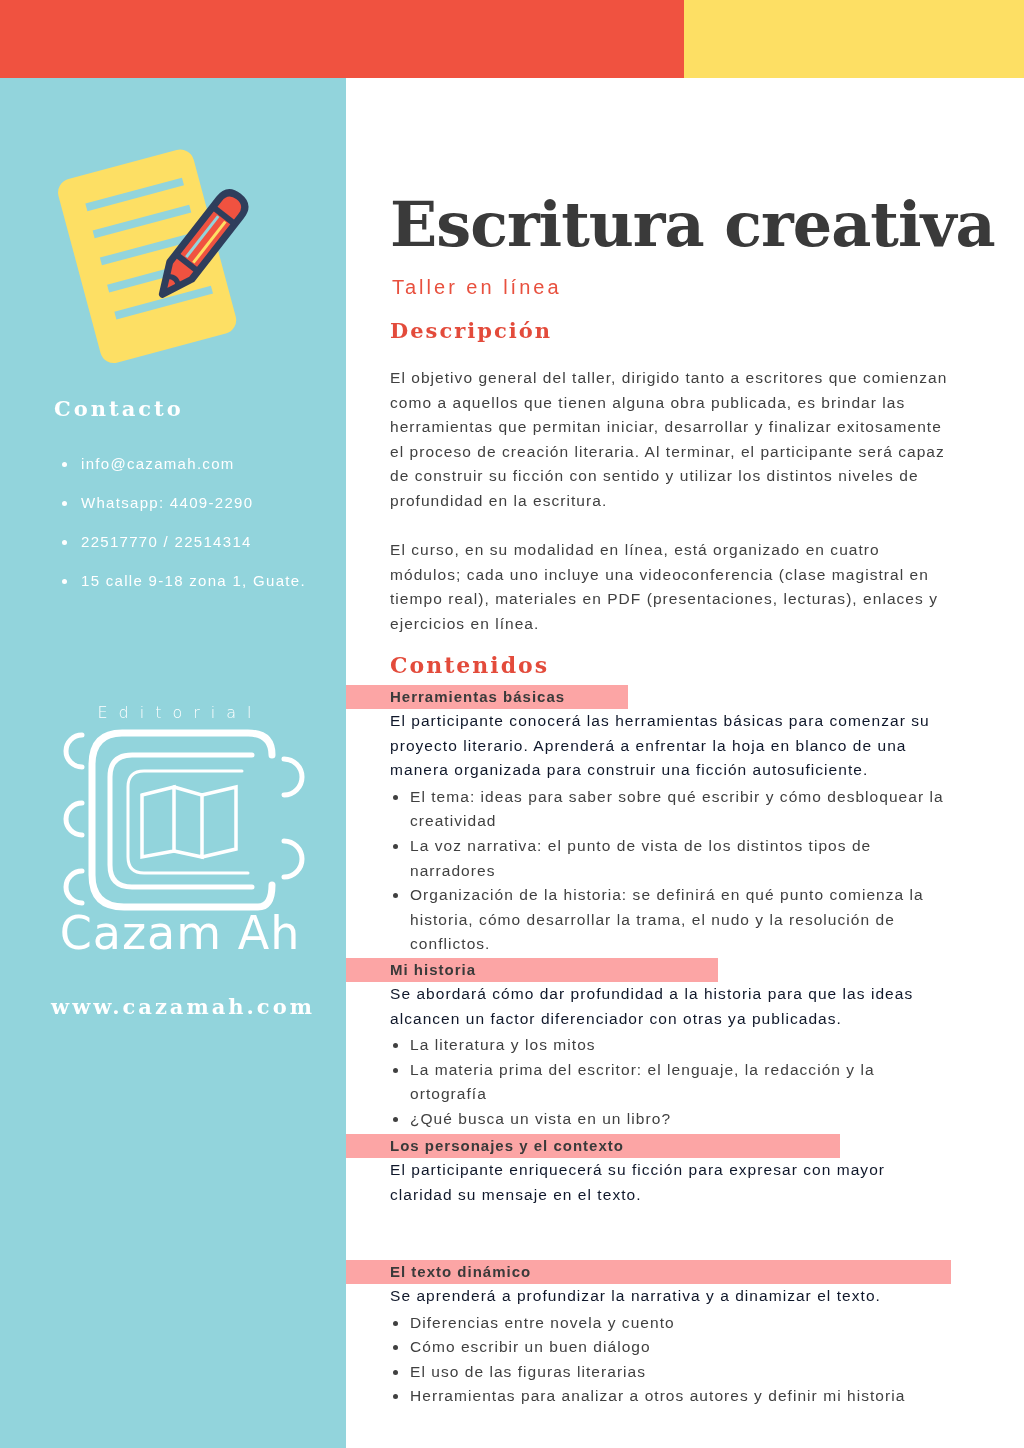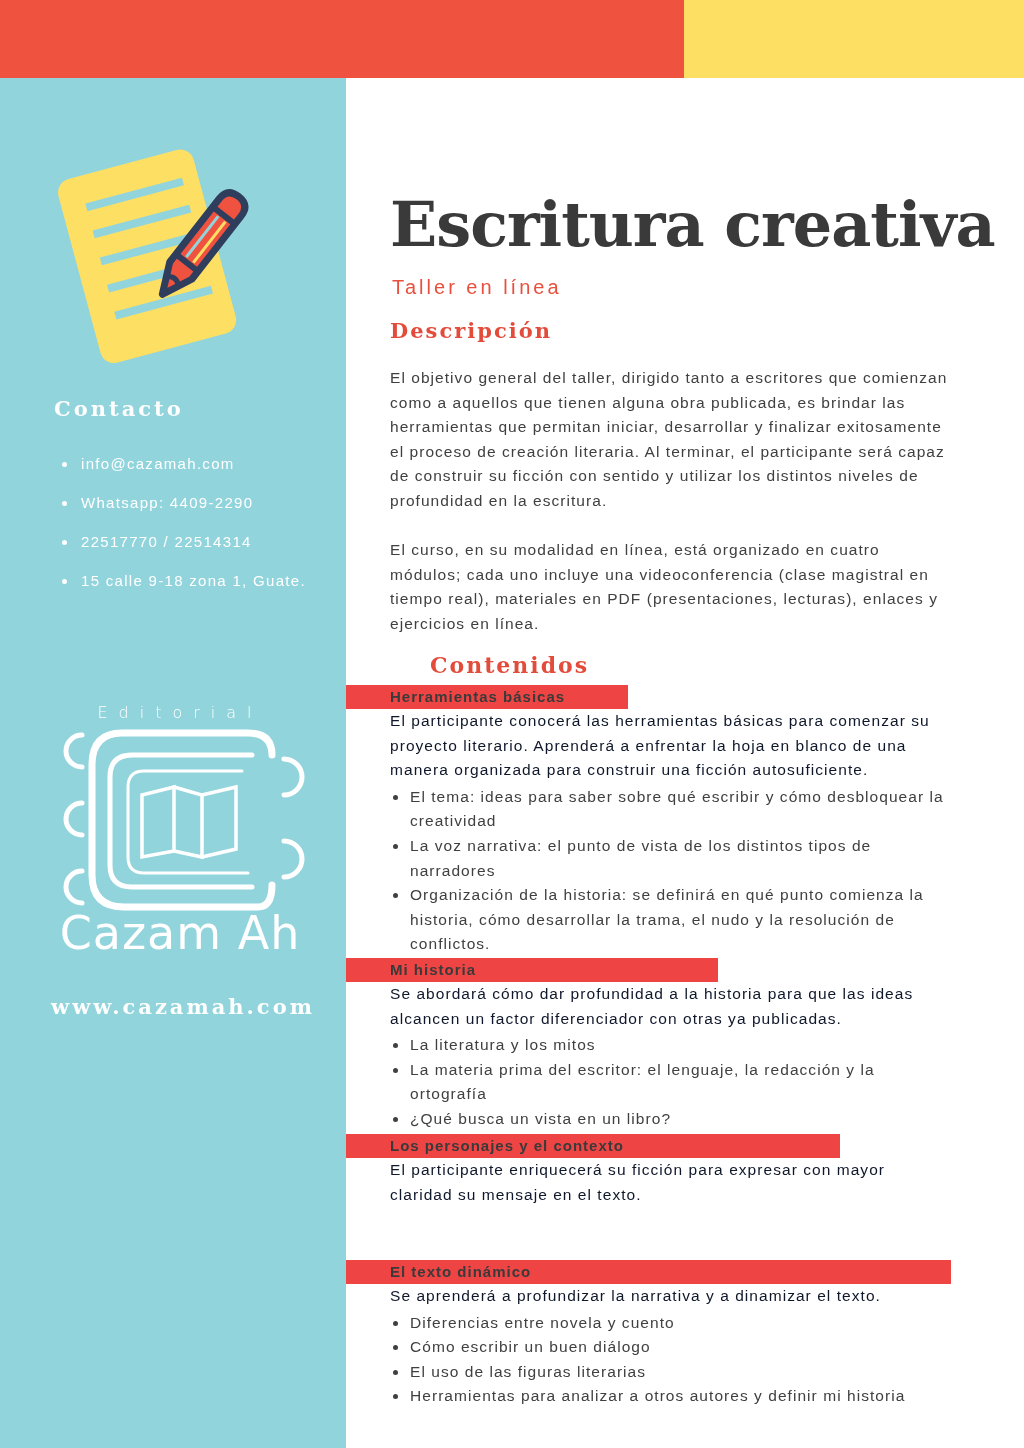--- a/index.html
+++ b/index.html
@@ -53,21 +53,21 @@
   .section-heading {
     position: absolute; left: 390px;
     font-family: "DejaVu Serif", serif; font-weight: bold; font-size: 21px; letter-spacing: 2px; color: #e34b3b;
   }
   .body-text {
     position: absolute; left: 390px; width: 560px;
     font-family: "Liberation Sans", sans-serif; font-size: 15.5px; line-height: 24.6px; letter-spacing: 1.05px; color: #404040;
   }
   .module { position: absolute; left: 346px; width: 620px; }
   .module-bar {
-    height: 24px; background: #ef4444; padding-left: 44px; box-sizing: border-box;
+    height: 24px; background: #fca5a5; padding-left: 44px; box-sizing: border-box;
     font-family: "Liberation Sans", sans-serif; font-weight: bold; font-size: 15px; line-height: 24px;
     letter-spacing: 1px; color: #3a3a3a;
   }
   .module-desc {
     margin-left: 44px; width: 560px;
     font-family: "Liberation Sans", sans-serif; font-size: 15.5px; line-height: 24.6px; letter-spacing: 1.05px; color: #0f172a;
   }
   .module-list { margin: 2px 0 0 44px; padding: 0; list-style: none; width: 560px; }
   .module-list li {
     position: relative; padding-left: 20px;
@@ -132,21 +132,21 @@
 <div class="logo-name">Cazam Ah</div>
 <div class="website">www.cazamah.com</div>
 
 <h1 class="main-title" style="margin:0;">Escritura creativa</h1>
 <div class="subtitle">Taller en línea</div>
 
 <div class="section-heading" style="top:318px;">Descripción</div>
 <p class="body-text" style="top:366px; margin:0;">El objetivo general del taller, dirigido tanto a escritores que comienzan como a aquellos que tienen alguna obra publicada, es brindar las herramientas que permitan iniciar, desarrollar y finalizar exitosamente el proceso de creación literaria. Al terminar, el participante será capaz de construir su ficción con sentido y utilizar los distintos niveles de profundidad en la escritura.</p>
 <p class="body-text" style="top:538px; margin:0;">El curso, en su modalidad en línea, está organizado en cuatro módulos; cada uno incluye una videoconferencia (clase magistral en tiempo real), materiales en PDF (presentaciones, lecturas), enlaces y ejercicios en línea.</p>
 
-<div class="section-heading" style="top:652px; font-size:22px;margin-left:40px;">Contenidos</div>
+<div class="section-heading" style="top:652px; font-size:22px;">Contenidos</div>
 
 <section class="module" style="top:685px;">
   <div class="module-bar" style="width:282px;">Herramientas básicas</div>
   <div class="module-desc">El participante conocerá las herramientas básicas para comenzar su proyecto literario. Aprenderá a enfrentar la hoja en blanco de una manera organizada para construir una ficción autosuficiente.</div>
   <ul class="module-list">
     <li>El tema: ideas para saber sobre qué escribir y cómo desbloquear la creatividad</li>
     <li>La voz narrativa: el punto de vista de los distintos tipos de narradores</li>
     <li>Organización de la historia: se definirá en qué punto comienza la historia, cómo desarrollar la trama, el nudo y la resolución de conflictos.</li>
   </ul>
 </section>

